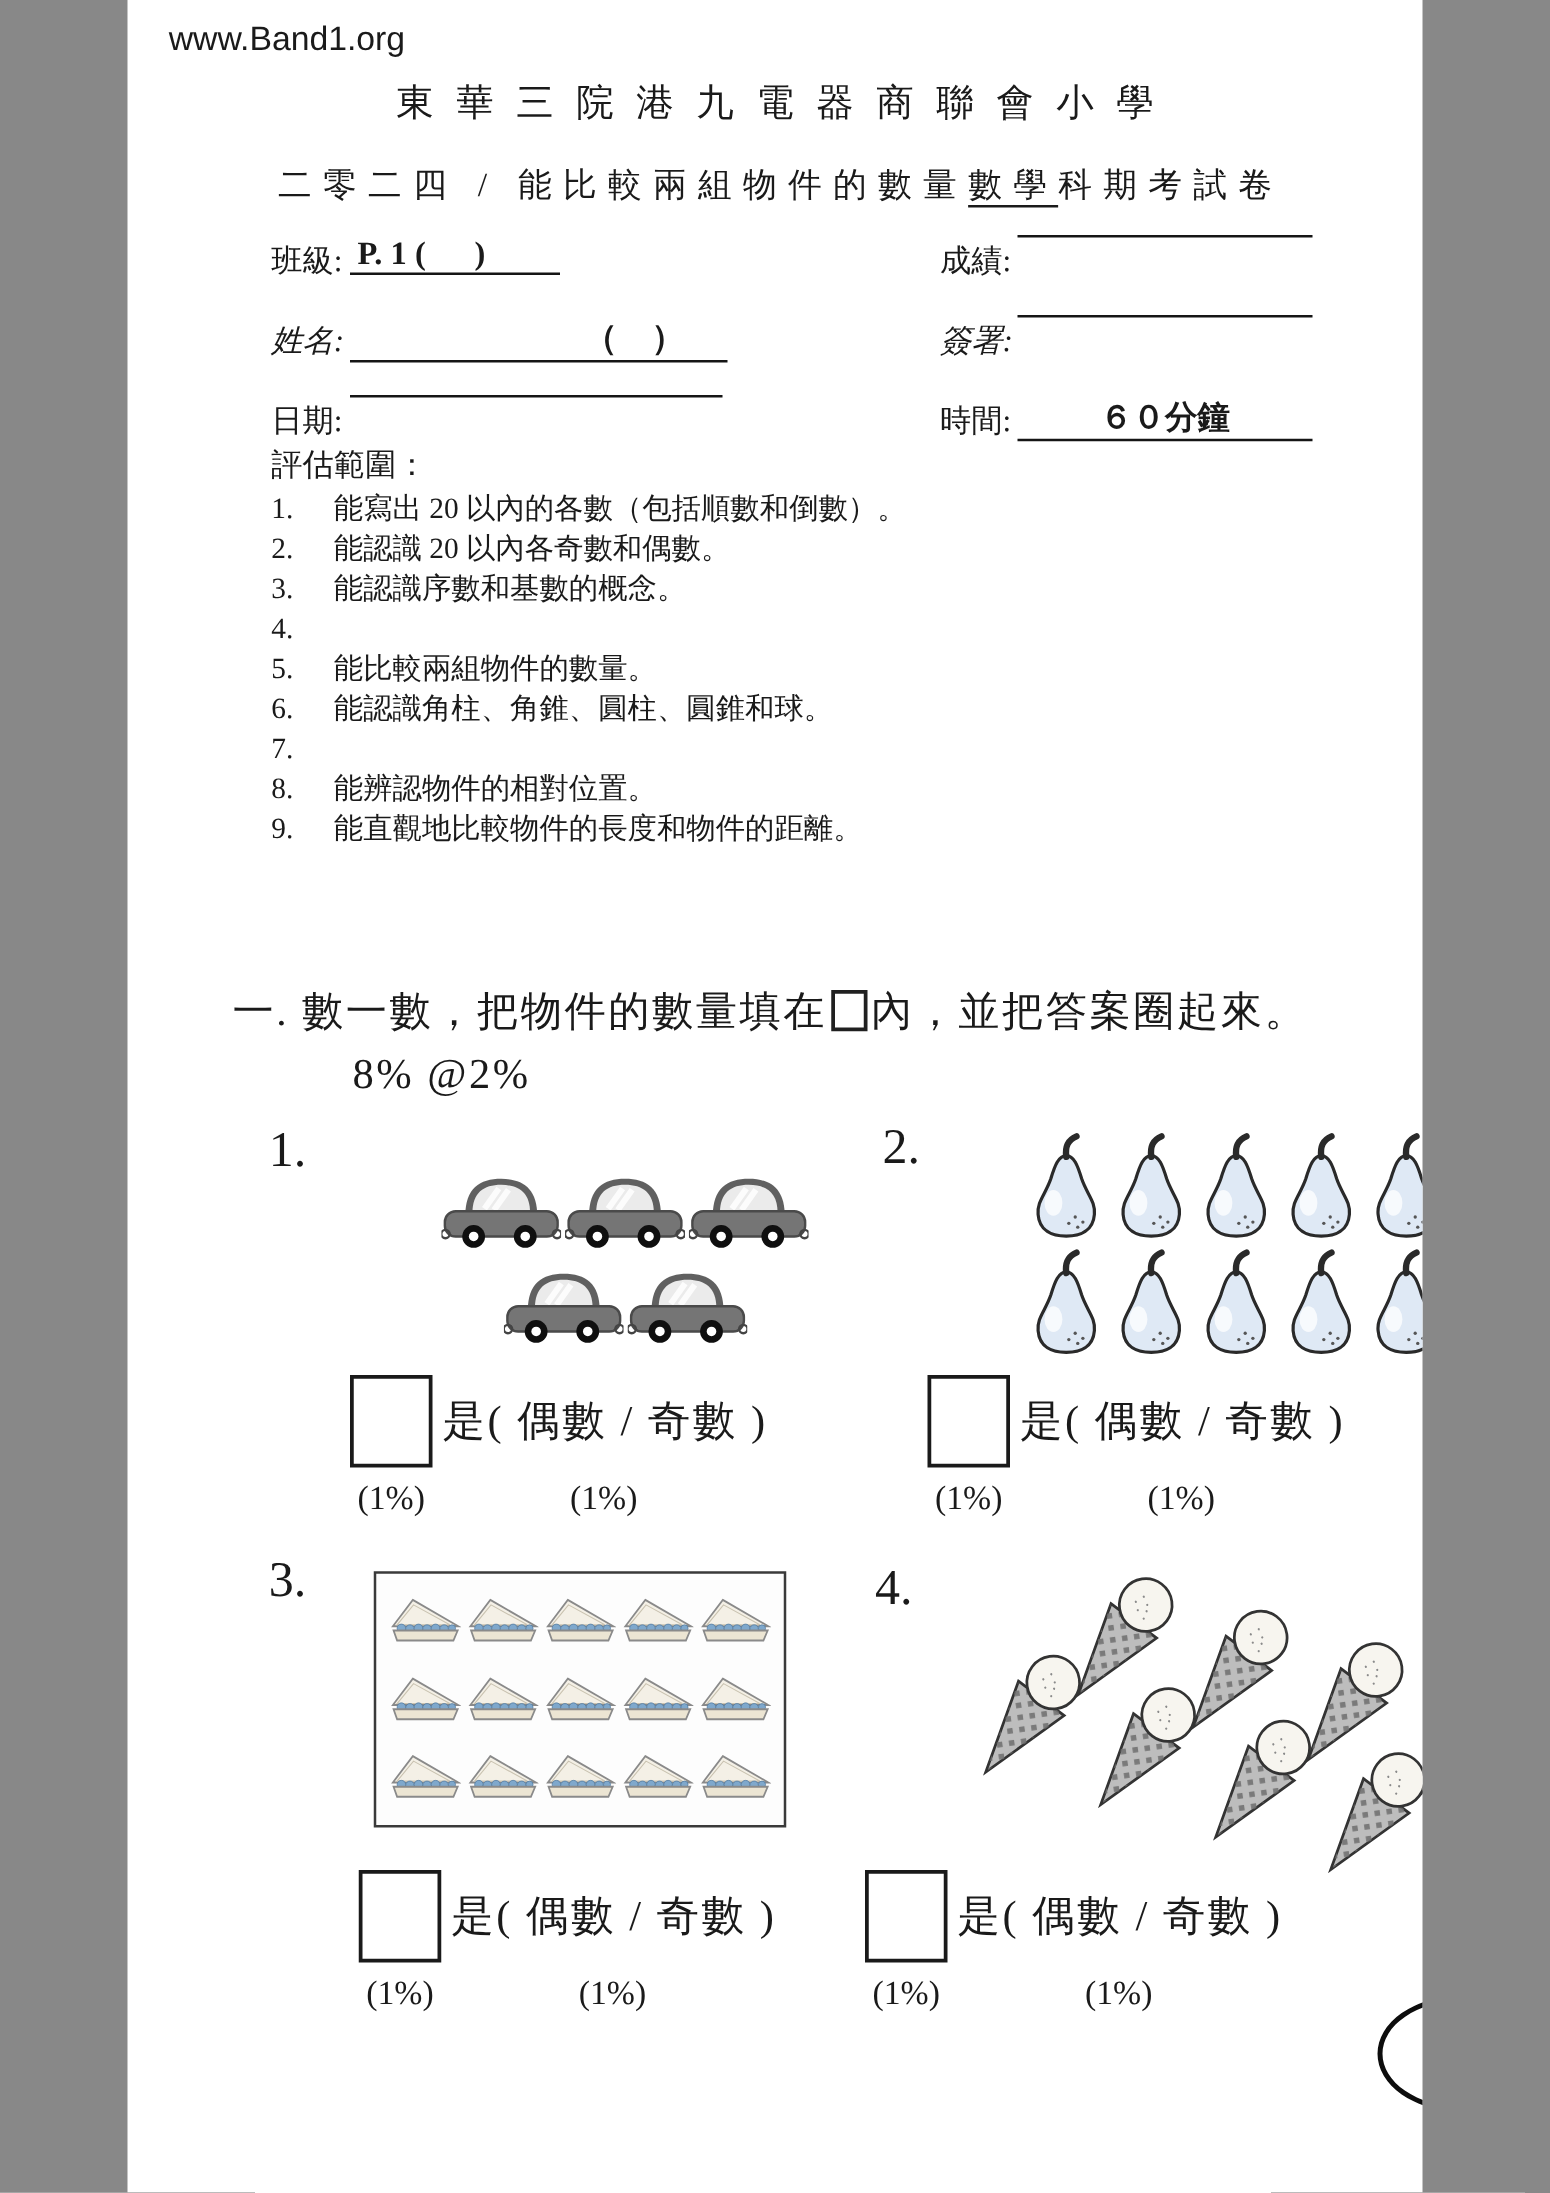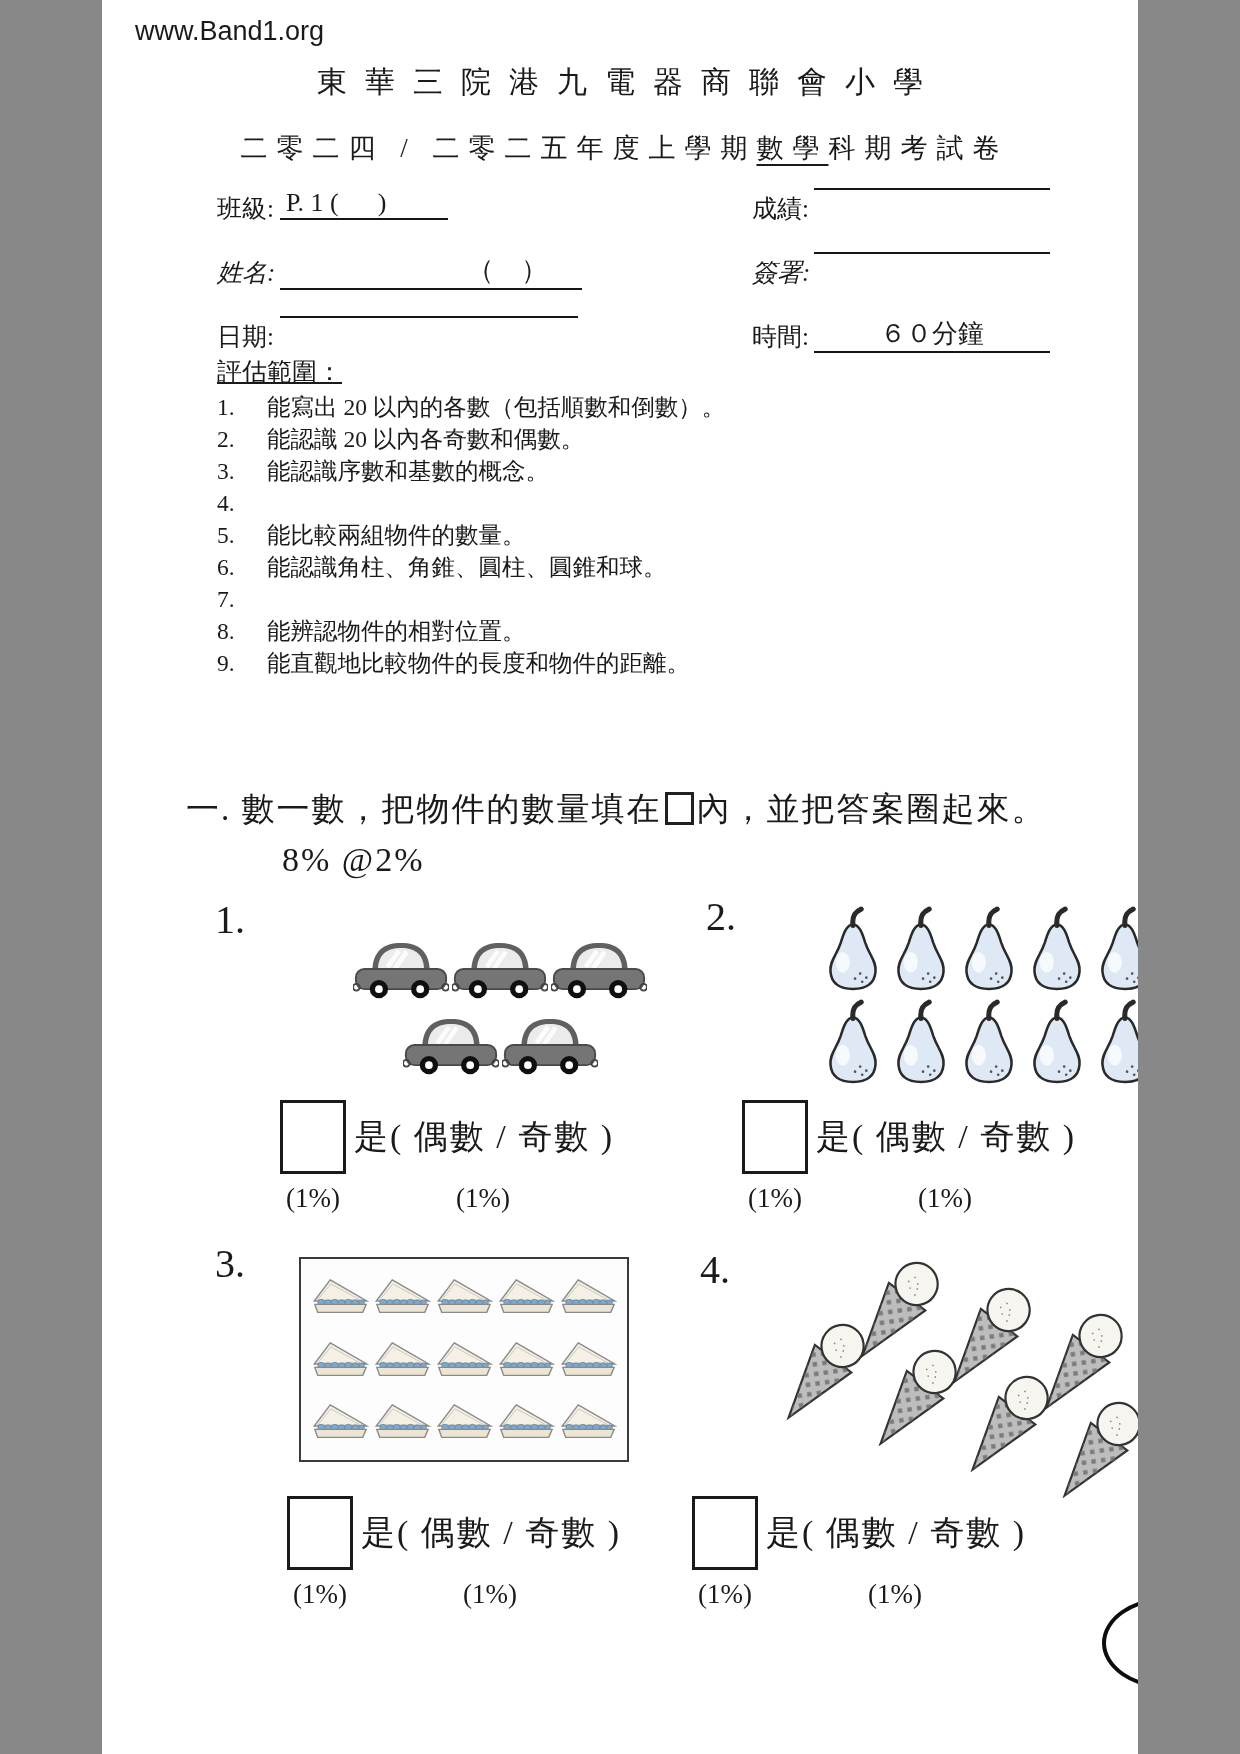--- a/index.html
+++ b/index.html
@@ -10,33 +10,33 @@
   }
   .abs { position:absolute; }
 
   .site-url { left:33px; top:16px; font-family:"Liberation Sans","DejaVu Sans",sans-serif; font-size:27px; }
 
   .school-title { left:0; right:0; top:62px; text-align:center; font-size:30px; letter-spacing:18px; text-indent:18px; }
   .exam-title  { left:0; right:0; top:130px; text-align:center; font-size:27px; letter-spacing:9px; text-indent:9px; }
   .exam-title .u { text-decoration:underline; text-underline-offset:7px; text-decoration-thickness:2px; }
 
   .field-label { font-size:25px; }
-  .blank { display:inline-block; border-bottom:2.5px solid #151515; box-sizing:border-box; font-size:26px; vertical-align:bottom; }
+  .blank { display:inline-block; border-bottom:2.5px solid #151515; box-sizing:border-box; font-size:26px; vertical-align:bottom;font-weight:bold; }
   .row-y1 { top:192px; } .row-y2 { top:256px;font-style:italic; } .row-y3 { top:320px; }
   .lab-left  { left:115px; }
   .lab-right { left:650px; }
   .val-class { left:178px; top:188px; width:168px; padding-left:6px; }
   .val-score { left:712px; top:188px; width:236px; }
   .val-name  { left:178px; top:252px; width:302px; display:flex; }
   .val-name .sp1 { flex:1; } .val-name .paren { font-size:27px; } .val-name .sp2 { width:34px; }
   .val-sign  { left:712px; top:252px; width:236px; }
   .val-date  { left:178px; top:316px; width:298px; }
   .val-time  { left:712px; top:316px; width:236px; text-align:center; }
 
-  .scope-title { left:115px; top:355px; font-size:25px;text-decoration:underline; }
+  .scope-title { left:115px; top:355px; font-size:25px; }
   .scope-list { left:115px; top:391px; width:1000px; }
   .scope-item { display:flex; font-size:23.5px; line-height:32px; }
   .scope-item .num { width:50px; }
 
   .section-heading { left:84px; top:787px; width:1080px; font-size:33px; letter-spacing:2px; }
   .inline-box { display:inline-block; width:29px; height:33px; border:3px solid #202020; vertical-align:-5px; margin:0 3px; box-sizing:border-box; }
   .section-marks { left:180px; top:841px; font-size:34px; letter-spacing:2px; }
 
   .q-num { font-size:40px; }
   .q1-num { left:113px; top:896px; }
@@ -148,21 +148,21 @@
     </symbol>
   </defs>
 </svg>
 
 <div class="page">
 
   <div class="abs site-url">www.Band1.org</div>
 
   <div class="abs school-title">東華三院港九電器商聯會小學</div>
 
-  <div class="abs exam-title"><span>二零二四 / 二零二五年度上學期</span><span class="u">數學</span><span>科期考試卷</span></div>
+  <div class="abs exam-title"><span>二零二四 / 能比較兩組物件的數量</span><span class="u">數學</span><span>科期考試卷</span></div>
 
   <div class="abs field-label row-y1 lab-left">班級:</div>
   <div class="abs blank val-class pre">P. 1 (      )</div>
   <div class="abs field-label row-y1 lab-right">成績:</div>
   <div class="abs blank val-score"></div>
 
   <div class="abs field-label row-y2 lab-left">姓名:</div>
   <div class="abs blank val-name">
       <span class="sp1"></span>
       <span class="paren pre">（    ）</span>

